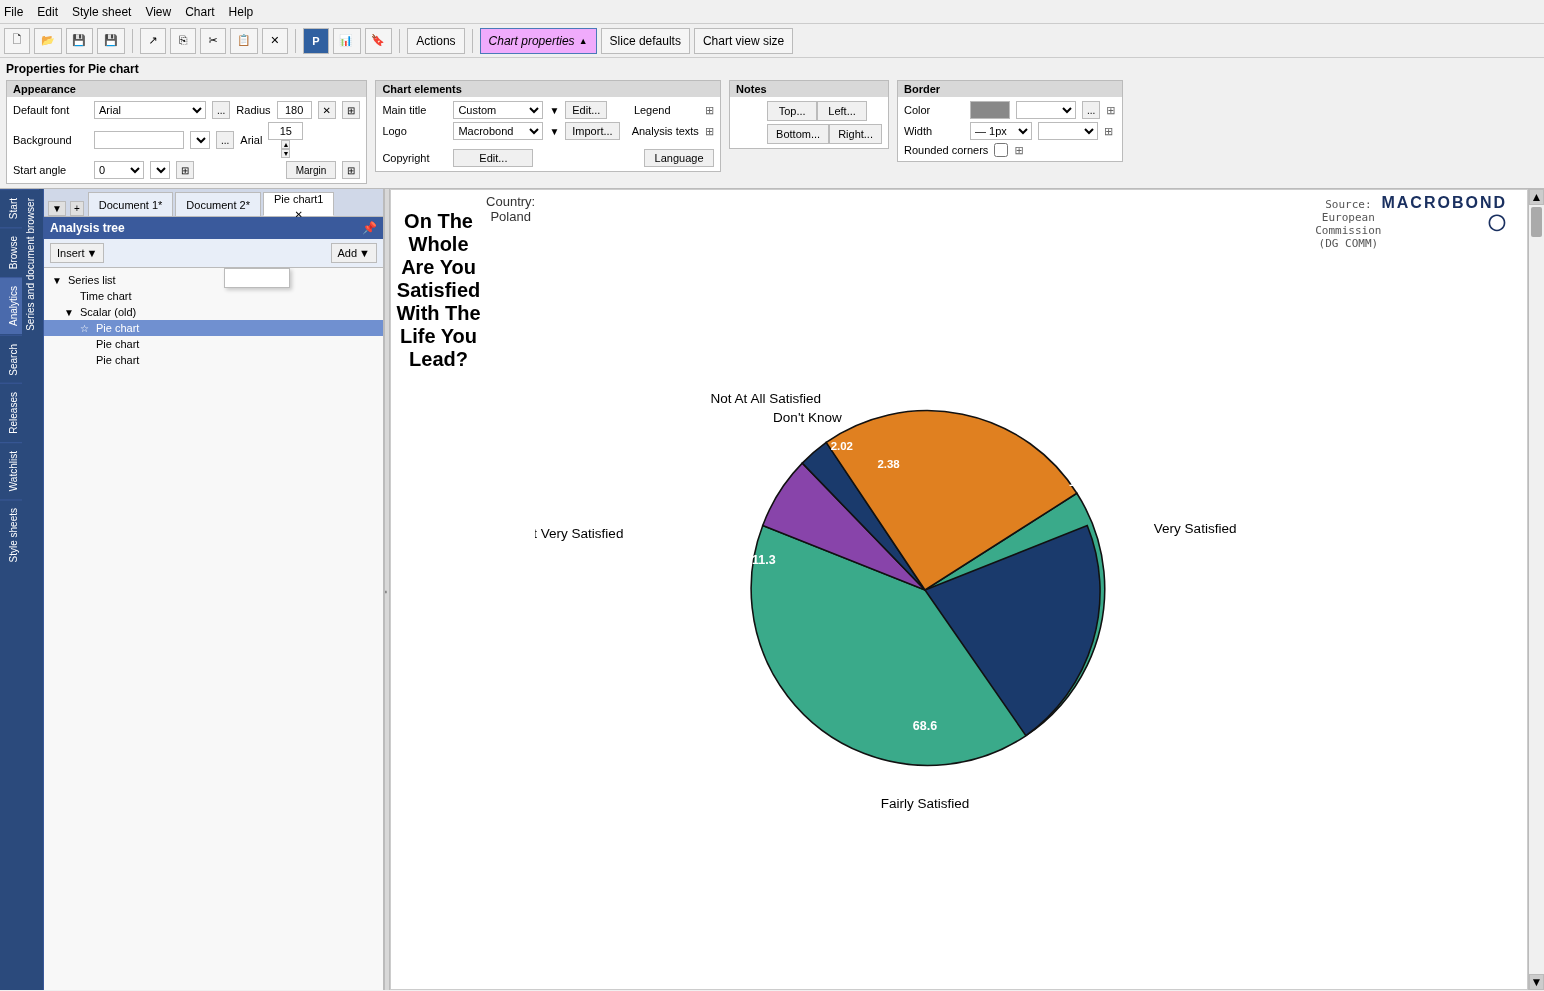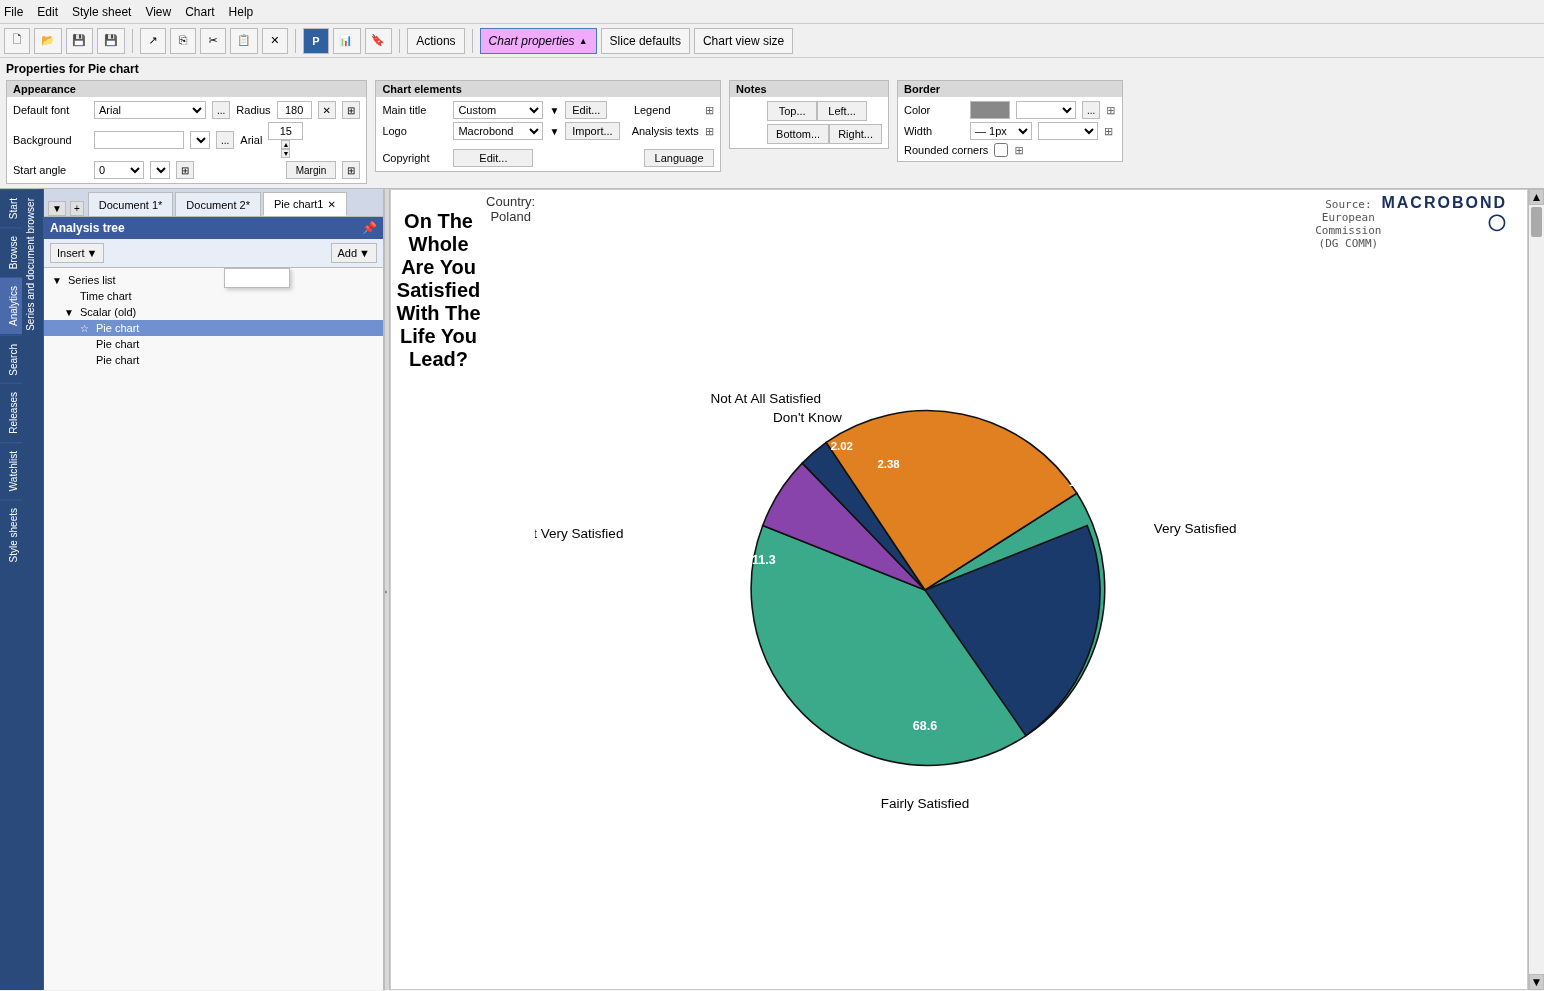--- a/index.html
+++ b/index.html
@@ -25,21 +25,21 @@
     .props-input { height: 18px; border: 1px solid #bbb; background: #fff; font-size: 11px; padding: 0 3px; text-align: center; }
     .props-select { height: 18px; border: 1px solid #bbb; background: #fff; font-size: 11px; }
     .props-btn-sm { height: 18px; border: 1px solid #bbb; background: #f0f0f0; font-size: 10px; padding: 0 4px; cursor: pointer; }
 
     
     .analysis-panel { width: 370px; background: #f0f0f0; border-right: 1px solid #bbb; display: flex; flex-direction: column; }
 
     
     .tabs-row { display: flex; align-items: flex-end; background: #d0d8e8; border-bottom: 1px solid #bbb; padding: 0 4px; height: 28px; gap: 0; }
     .tab { display: flex; align-items: center; height: 24px; padding: 0 10px; border: 1px solid #bbb; border-bottom: none; background: #e8eef8; cursor: pointer; font-size: 11px; gap: 4px; margin-right: 2px; }
-    .tab.active { background: #fff; border-bottom: 1px solid #fff; }
+    .tab.active { background: #fff; border-bottom: 1px solid #fff; flex-direction: column; }
     .tab-close { font-size: 10px; cursor: pointer; }
     .tab-arrow { font-size: 10px; border: 1px solid #bbb; background: #e0e0e0; padding: 1px 3px; cursor: pointer; margin-right: 4px; }
 
     
     .tree-header { display: flex; align-items: center; background: #3a5a9c; color: #fff; padding: 4px 6px; font-size: 12px; font-weight: bold; justify-content: space-between; }
     .tree-toolbar { display: flex; align-items: center; gap: 4px; padding: 4px 6px; background: #e8eef8; border-bottom: 1px solid #bbb; }
     .tree-btn { height: 20px; border: 1px solid #bbb; background: #f0f0f0; font-size: 11px; padding: 0 6px; cursor: pointer; display: flex; align-items: center; gap: 2px; }
     .tree-content { flex: 1; background: #f8f8f8; overflow-y: auto; padding: 4px 0; }
     .tree-item { display: flex; align-items: center; padding: 2px 8px; cursor: pointer; font-size: 11px; gap: 4px; }
     .tree-item.active-selected { background: #7090d0; color: #fff; }

